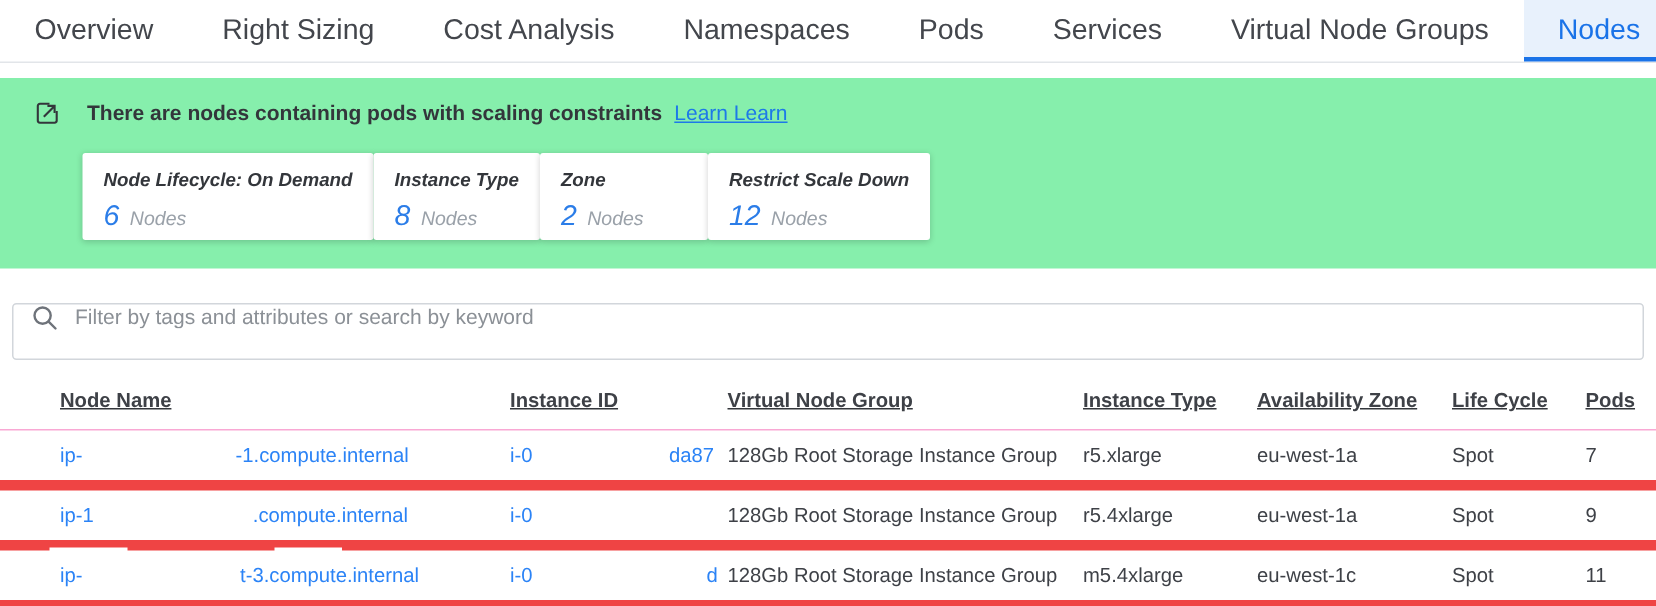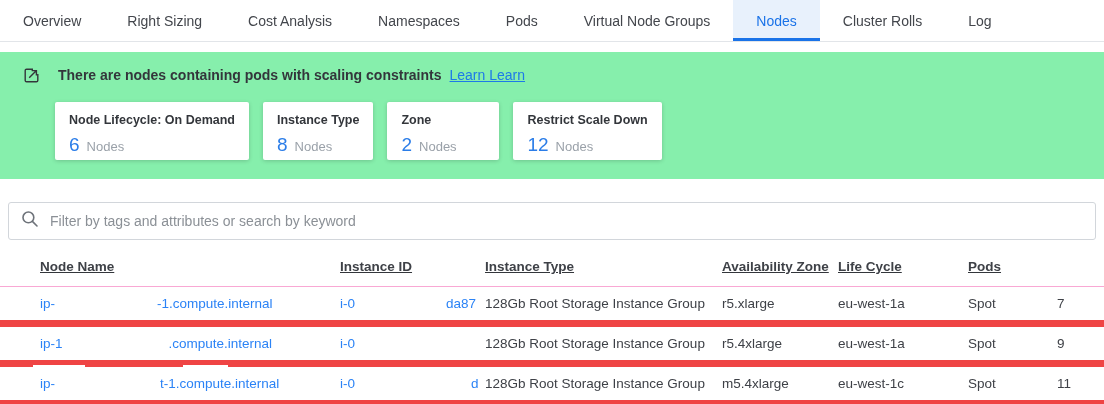--- a/index.html
+++ b/index.html
@@ -2,44 +2,44 @@
 <html><head>
 <meta charset="utf-8">
 <style>
   * { box-sizing: border-box; margin: 0; padding: 0; }
   html,body { width:1104px; height:404px; overflow:hidden; background:#fff;
     font-family:"Liberation Sans", sans-serif; color:#3b3e45; }
 
   
   .tabbar { height:42px; display:flex; align-items:stretch;
     border-bottom:1px solid #e2e5e9; background:#fff; }
-  .tab { display:flex; align-items:center; padding:0 23px; font-size:14px;
+  .tab { display:flex; align-items:center; padding:0 23px; font-size:19px;
     color:#43464c; cursor:pointer; white-space:nowrap; }
   .tab.active { background:#e8f1fc; color:#1a73e8; box-shadow:inset 0 -3px 0 #1a73e8; }
 
   
   .notice-section { margin-top:10px; background:#86efac; padding:11px 0 19px 0; }
   .notice-row { display:flex; align-items:center; padding-left:22px; height:24px; }
   .notice-icon { width:19px; height:19px; flex:0 0 auto; }
   .notice-text { margin-left:17px; font-size:14px; font-weight:700; color:#33363b; }
   .notice-link { margin-left:8px; font-size:14px; color:#1d79e8; text-decoration:underline;
     cursor:pointer; font-weight:400; }
 
-  .cards-row { display:flex; gap:14px; margin:15px 0 0 55px; }
+  .cards-row { display:flex; gap:0; margin:15px 0 0 55px;font-style:italic; }
   .card { background:#fff; border-radius:2px; box-shadow:0 1px 4px rgba(0,0,0,0.18);
     padding:11px 14px 10px; height:58px; }
   .card-title { font-size:12.5px; font-weight:700; color:#33363b; white-space:nowrap; }
   .card-valrow { margin-top:7px; display:flex; align-items:baseline; }
   .card-value { font-size:19px; color:#2b7de8; }
   .card-unit { font-size:13px; color:#9aa1a9; margin-left:7px; }
   .card-w1{min-width:168px}.card-w2{min-width:108px}.card-w3{min-width:112px}.card-w4{min-width:125px}
 
   
   .search-box { margin:23px 8px 0 8px; height:38px; border:1px solid #d2d6db;
-    border-radius:3px; display:flex; align-items:center; padding:0 12px; background:#fff; }
+    border-radius:3px; display:flex; align-items:flex-start; padding:0 12px; background:#fff; }
   .search-box svg { flex:0 0 auto; }
   .search-input { border:none; outline:none; flex:1; margin-left:11px; font-size:14px;
     font-family:"Liberation Sans", sans-serif; color:#3b3e45; background:transparent; }
   .search-input::placeholder { color:#8b9096; opacity:1; }
 
   
   .table { margin-top:7px; }
   .trow { display:grid;
     grid-template-columns:40px 300px 145px 237px 116px 130px 89px 1fr;
     align-items:center; height:40px; border-bottom:7px solid #ef4444; position:relative; }
@@ -61,20 +61,21 @@
 </style>
 </head>
 <body>
 
 <div class="tabbar">
   <div class="tab">Overview</div>
   <div class="tab">Right Sizing</div>
   <div class="tab">Cost Analysis</div>
   <div class="tab">Namespaces</div>
   <div class="tab">Pods</div>
+  <div class="tab">Services</div>
   <div class="tab">Virtual Node Groups</div>
   <div class="tab active">Nodes</div>
   <div class="tab">Cluster Rolls</div>
   <div class="tab">Log</div>
 </div>
 
 <div class="notice-section">
   <div class="notice-row">
     <span class="notice-icon">
       <svg width="19" height="19" viewBox="0 0 19 19" fill="none">
@@ -129,20 +130,21 @@
 </div>
 
 <div class="table">
 
   <div class="trow thead">
     <div class="cbcell">
         <input type="checkbox" class="cb" style="">
       </div>
     <div class="cell" style="font-weight:700">Node Name</div>
     <div class="cell" style="font-weight:700">Instance ID</div>
+    <div class="cell" style="font-weight:700">Virtual Node Group</div>
     <div class="cell" style="font-weight:700">Instance Type</div>
     <div class="cell" style="font-weight:700">Availability Zone</div>
     <div class="cell" style="font-weight:700">Life Cycle</div>
     <div class="cell" style="font-weight:700">Pods</div>
   </div>
 
   <div class="trow">
     <div class="cbcell">
         <input type="checkbox" class="cb" style="">
       </div>
@@ -184,21 +186,21 @@
 
   <div class="trow">
     <span class="patch patch-a"></span>
     <span class="patch patch-b"></span>
     <div class="cbcell">
         <input type="checkbox" class="cb" style="">
       </div>
     <div class="cell frag-row">
       <span class="link">ip-</span>
         <span class="gap g-n3"></span>
-        <span class="link">t-1.compute.internal</span>
+        <span class="link">t-3.compute.internal</span>
     </div>
     <div class="cell frag-row">
       <span class="link">i-0</span>
         <span class="gap g-i3"></span>
         <span class="link">d</span>
     </div>
     <div class="cell">128Gb Root Storage Instance Group</div>
     <div class="cell">m5.4xlarge</div>
     <div class="cell">eu-west-1c</div>
     <div class="cell">Spot</div>

